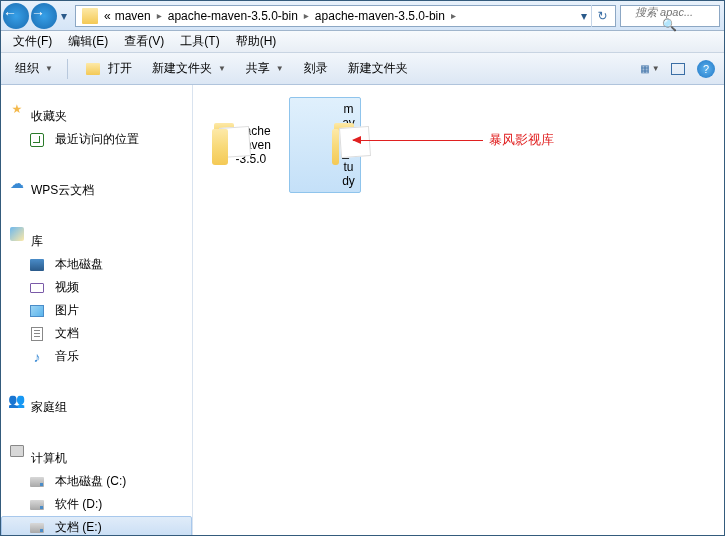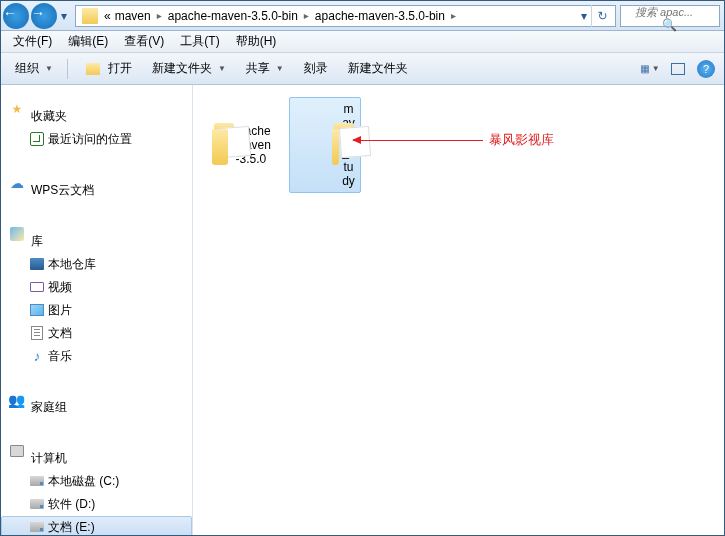--- a/index.html
+++ b/index.html
@@ -33,21 +33,21 @@
 .tb-icon-btn { width: 24px; height: 24px; display: flex; align-items: center; justify-content: center; cursor: pointer; }
 .tb-help { width: 18px; height: 18px; border-radius: 50%; background: radial-gradient(circle, #5eb4f0, #2176c4); color: #fff; display: flex; align-items: center; justify-content: center; font-size: 11px; }
 
 
 .main { display: flex; height: calc(100% - 84px); }
 .sidebar { width: 192px; background: #fff; border-right: 1px solid #d9e3ef; overflow-y: auto; padding: 4px 0; }
 .side-group { margin-bottom: 12px; }
 .side-header { display: flex; align-items: center; padding: 3px 8px; gap: 6px; cursor: pointer; }
 .side-icon { width: 16px; height: 16px; display: flex; align-items: center; justify-content: center; }
 .side-label { color: #000; margin-top: 16px; }
-.side-item { display: flex; align-items: flex-start; padding: 3px 8px 3px 28px; gap: 3px; cursor: pointer; }
+.side-item { display: flex; align-items: flex-end; padding: 3px 8px 3px 28px; gap: 10px; cursor: pointer; }
 .side-item.sel { background: linear-gradient(to bottom, #e0ecf9, #c8ddf4); border: 1px solid #a8c8ec; border-radius: 2px; padding: 2px 7px 2px 27px; }
 
 
 .ico-star { color: #f4b94c; }
 .ico-recent { width: 14px; height: 14px; border: 1.5px solid #2a7a2a; border-radius: 2px; position: relative; }
 .ico-recent::after { content: ""; position: absolute; width: 6px; height: 6px; border-bottom: 1.5px solid #2a7a2a; border-right: 1.5px solid #2a7a2a; top: 2px; left: 2px; }
 .ico-cloud { color: #3a8ad4; font-size: 14px; }
 .ico-lib { width: 14px; height: 14px; background: linear-gradient(135deg, #6fb8ec, #fde9a8); border-radius: 2px; }
 .ico-storm { width: 14px; height: 12px; background: linear-gradient(to bottom, #4a8cc8, #2a5a8a); border-radius: 1px; }
 .ico-video { width: 14px; height: 10px; background: #fff; border: 1px solid #7a5aa8; border-radius: 1px; position: relative; }
@@ -178,21 +178,21 @@
       <div class="side-header">
         <span class="side-icon">
             <span class="ico-lib"></span>
           </span>
         <span class="side-label">库</span>
       </div>
       <div class="side-item">
           <span class="side-icon">
             <span class="ico-storm"></span>
           </span>
-          <span>本地仓库</span>
+          <span>本地磁盘</span>
         </div>
       <div class="side-item">
           <span class="side-icon">
             <span class="ico-video"></span>
           </span>
           <span>视频</span>
         </div>
       <div class="side-item">
           <span class="side-icon">
             <span class="ico-pic"></span>

